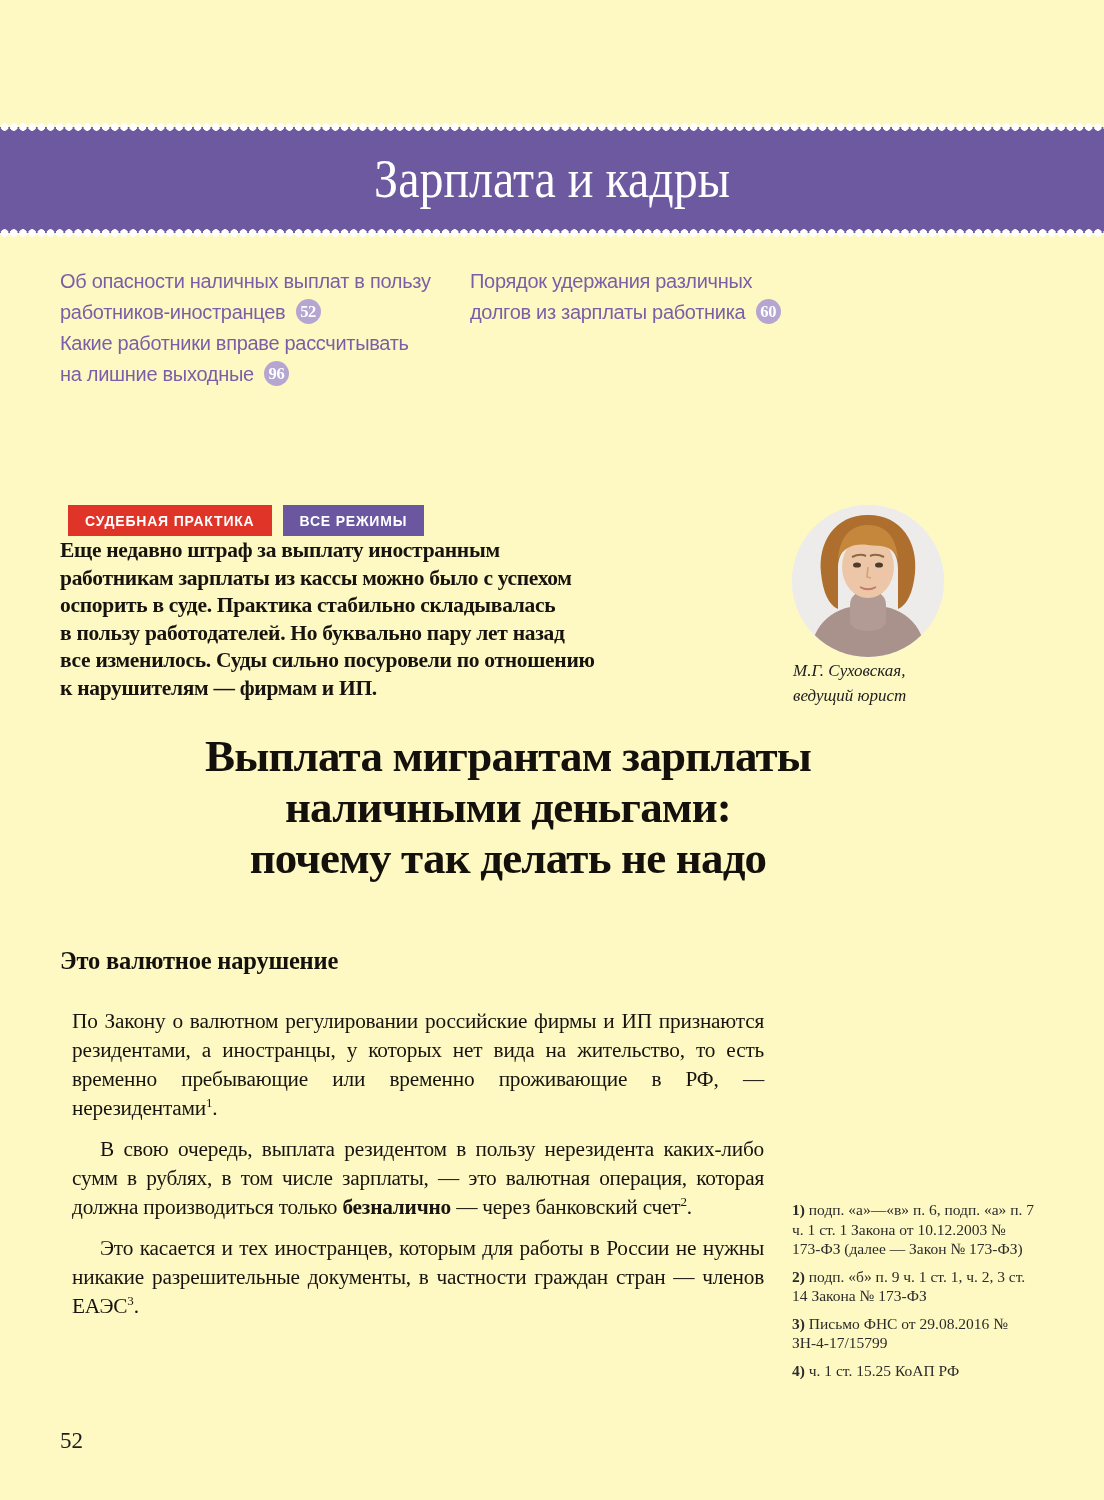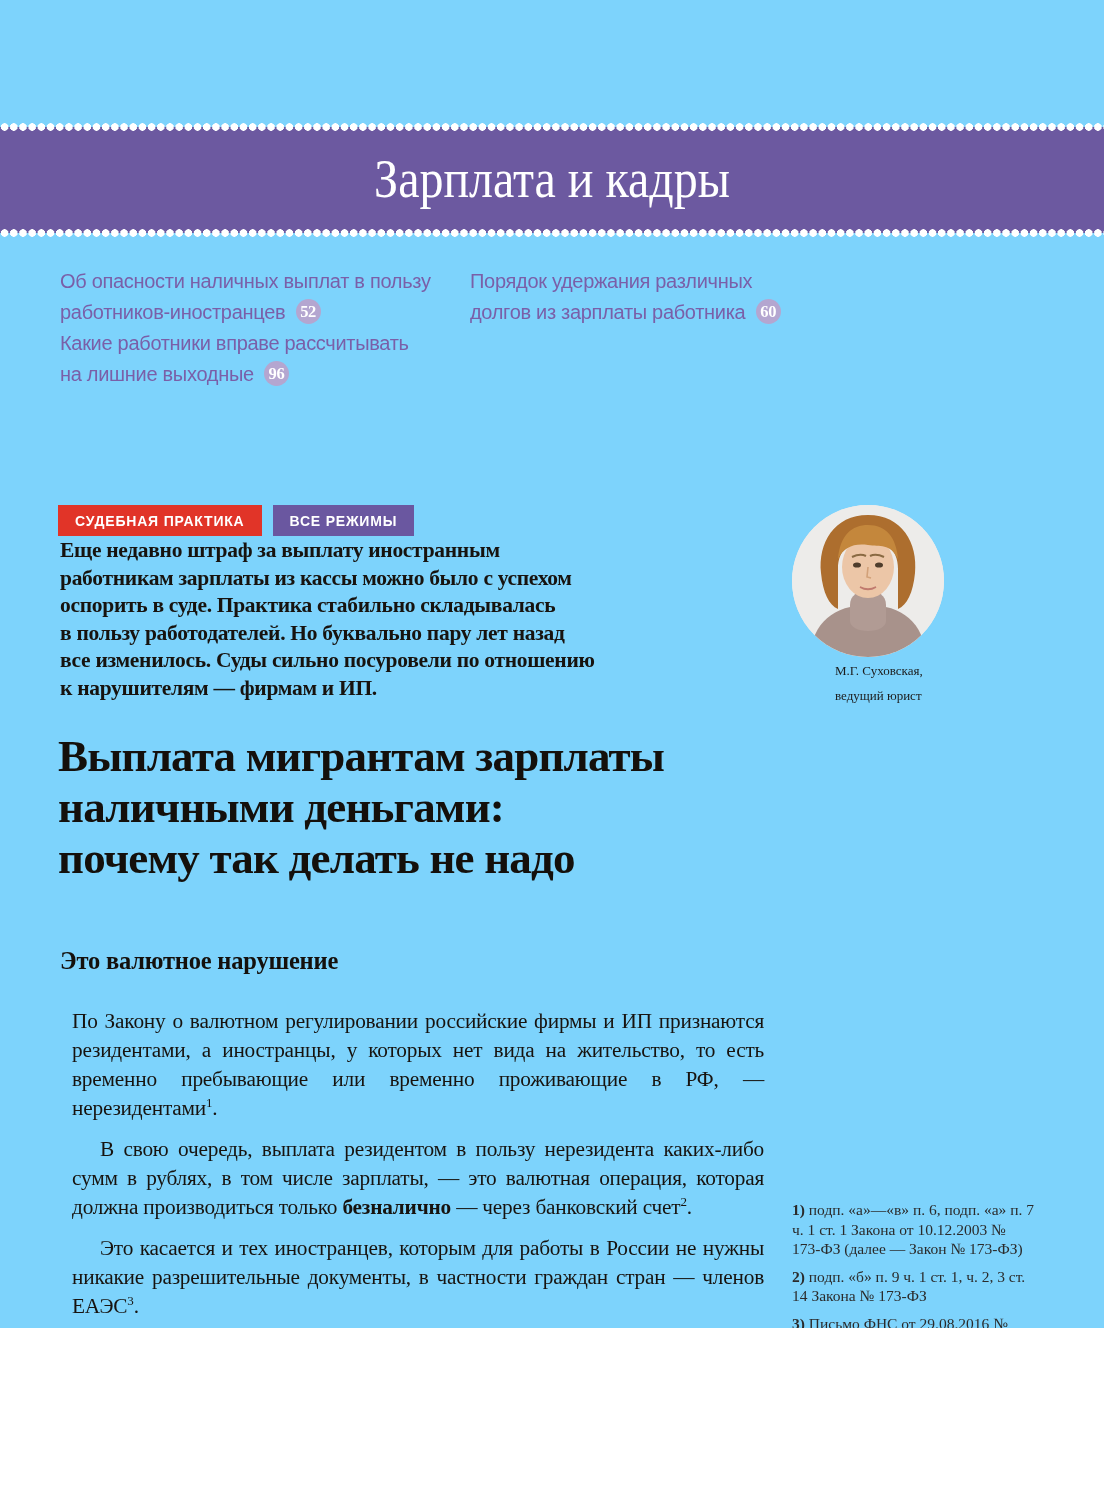--- a/index.html
+++ b/index.html
@@ -1,17 +1,17 @@
 <!DOCTYPE html>
 <html><head>
 <meta charset="utf-8">
 <style>
   html,body { margin:0; padding:0; background:#ffffff; }
   #page {
-    position:relative; width:1104px; height:1328px; background:#7dd3fc;
+    position:relative; width:1104px; height:1500px; background:#fef9c3;
     font-family:"Liberation Serif", serif; overflow:hidden;
   }
 
   
   .banner {
     position:absolute; left:0; top:127px; width:1104px; height:106px;
     background:#6c59a0;
   }
   .banner::before, .banner::after {
     content:""; position:absolute; left:0; width:100%; height:10px;
@@ -36,50 +36,51 @@
   .toc-col-right { left:470px; width:340px; }
   .toc-item { cursor:pointer; }
   .page-circle {
     display:inline-flex; width:25px; height:25px; border-radius:50%;
     background:#b4a6d0; color:#ffffff; align-items:center; justify-content:center;
     font-family:"Liberation Serif", serif; font-size:16.5px; font-weight:bold;
     margin-left:5px; vertical-align:middle; position:relative; top:-2px;
   }
 
   
-  .badges { position:absolute; left:58px; top:505px; display:flex; gap:11px; }
+  .badges { position:absolute; left:68px; top:505px; display:flex; gap:11px; }
   .badge {
     height:31px; display:inline-flex; align-items:center; padding:0 17px;
     color:#ffffff; font-family:"Liberation Sans", sans-serif;
     font-size:14px; font-weight:bold; letter-spacing:0.8px; white-space:nowrap;
   }
 
   
   .lede {
     position:absolute; left:60px; top:537px; width:730px;
     font-weight:bold; font-size:21.5px; line-height:27.6px; color:#17130f;
     letter-spacing:-0.3px;
   }
 
   
   .author-photo {
     position:absolute; left:792px; top:505px; width:152px; height:152px;
     border-radius:50%; overflow:hidden; background:#edecea;
   }
   .author-photo svg { display:block; }
   .author-caption {
-    position:absolute; left:835px; top:659px; width:260px;
-    font-size:13px; line-height:24.5px; color:#1c1c1c;
+    position:absolute; left:793px; top:659px; width:260px;
+    font-style:italic; font-size:17px; line-height:24.5px; color:#1c1c1c;
   }
 
   
   .headline {
     position:absolute; left:58px; top:731px; width:900px;
     font-size:45px; line-height:51px; font-weight:bold; color:#14100c;
     letter-spacing:-0.8px;
+    text-align:center;
   }
 
   
   .section-heading {
     position:absolute; left:60px; top:947px;
     font-size:24.5px; font-weight:bold; color:#14100c; letter-spacing:-0.2px;text-align:center;
   }
   .body-col {
     position:absolute; left:60px; top:995px; width:716px;
     font-size:21.3px; line-height:29px; color:#17130f; text-align:justify;

